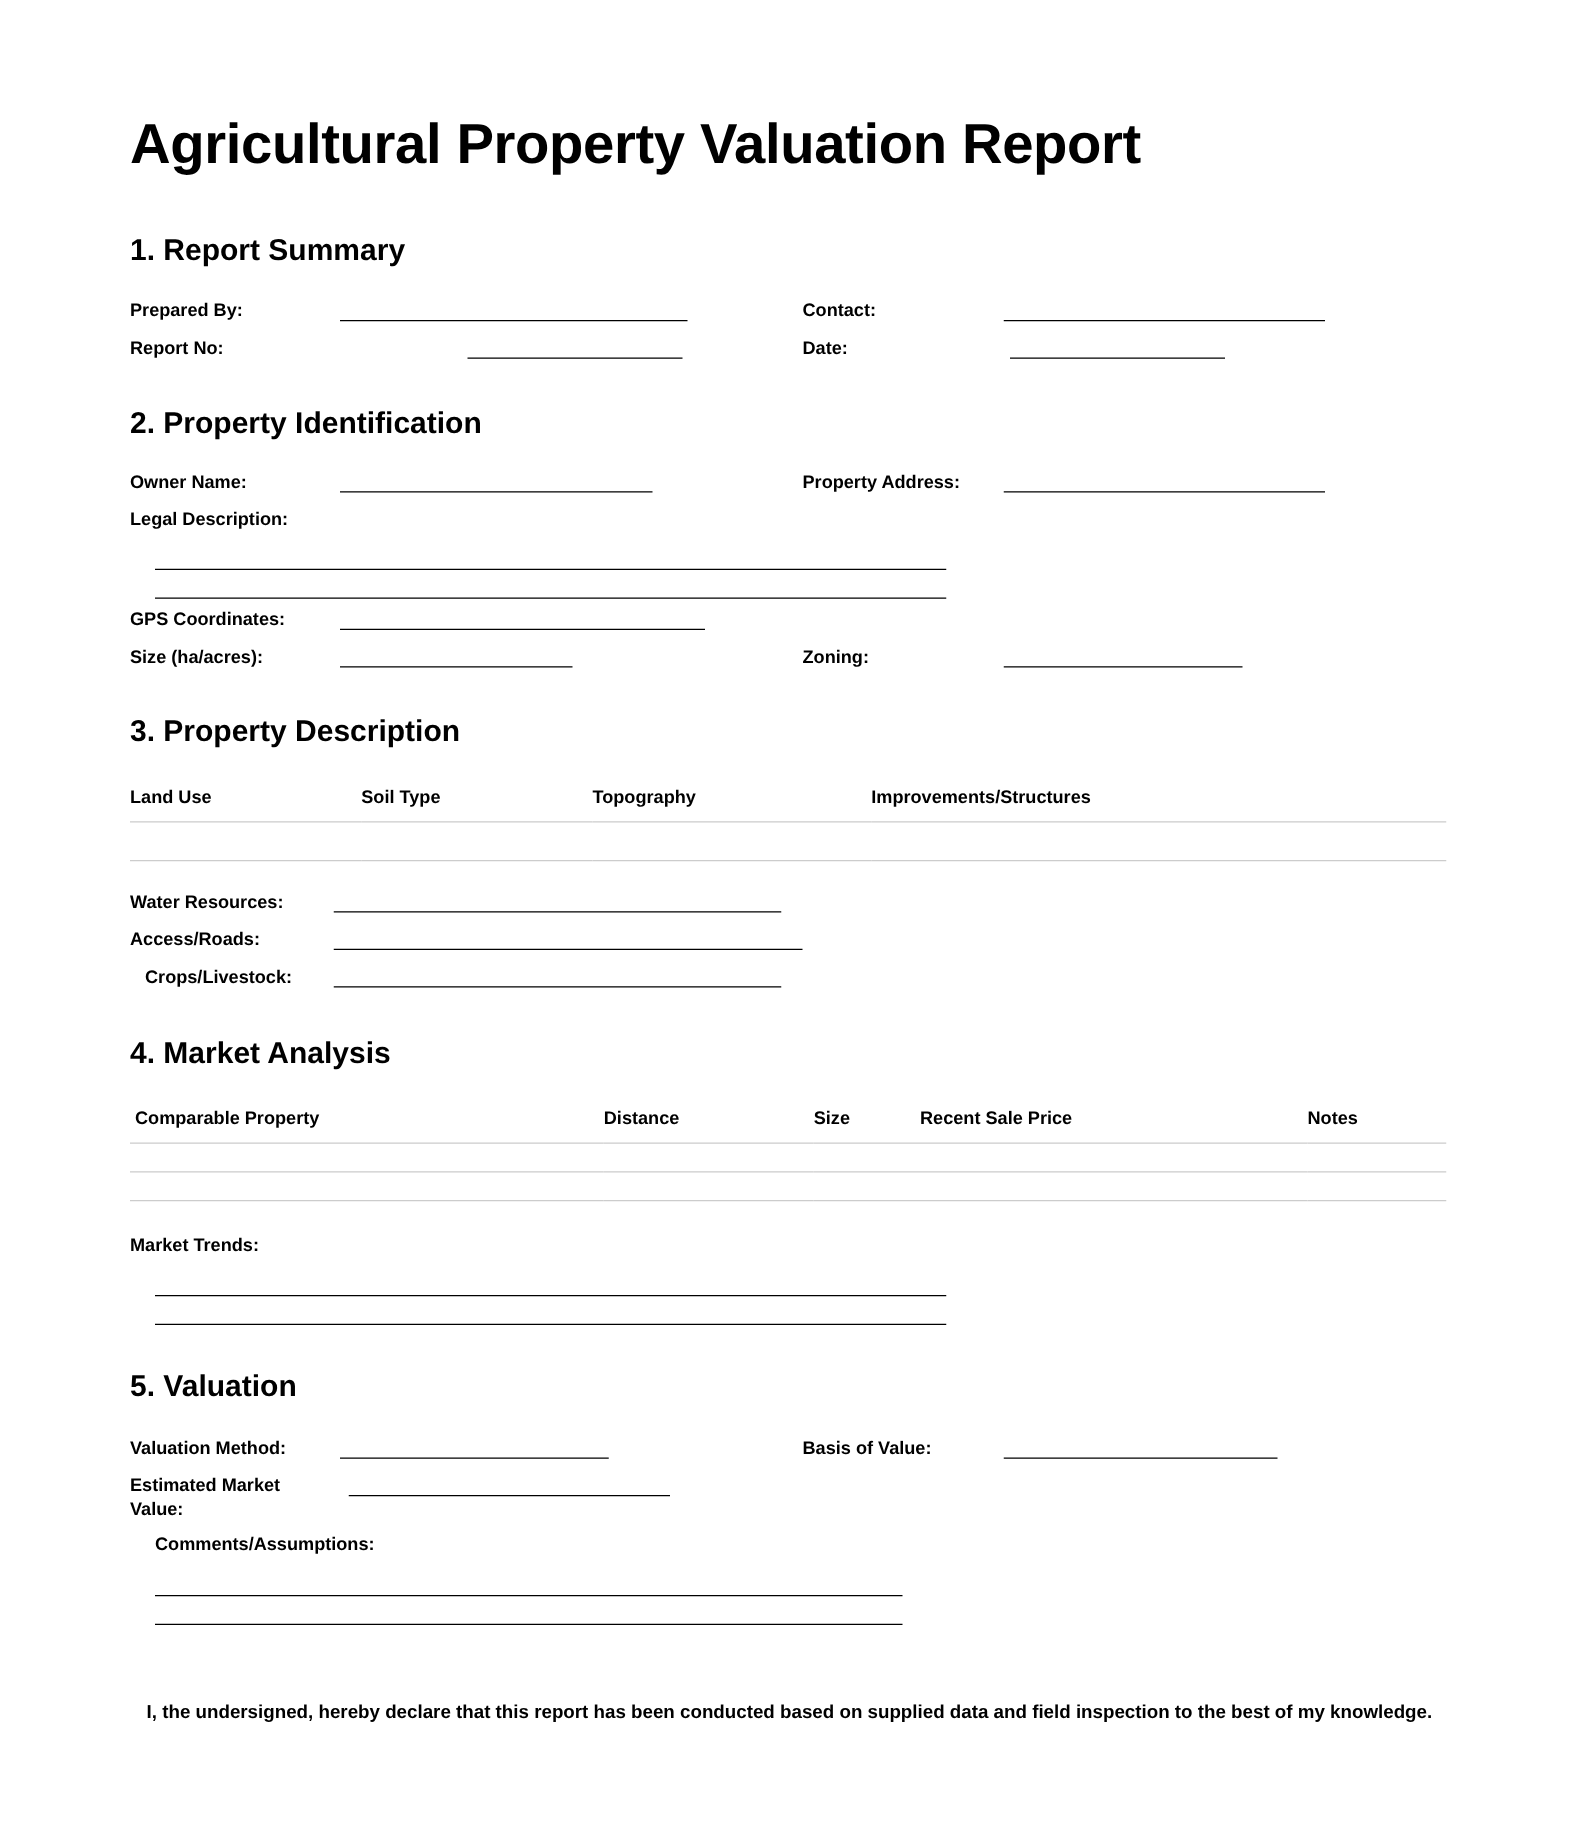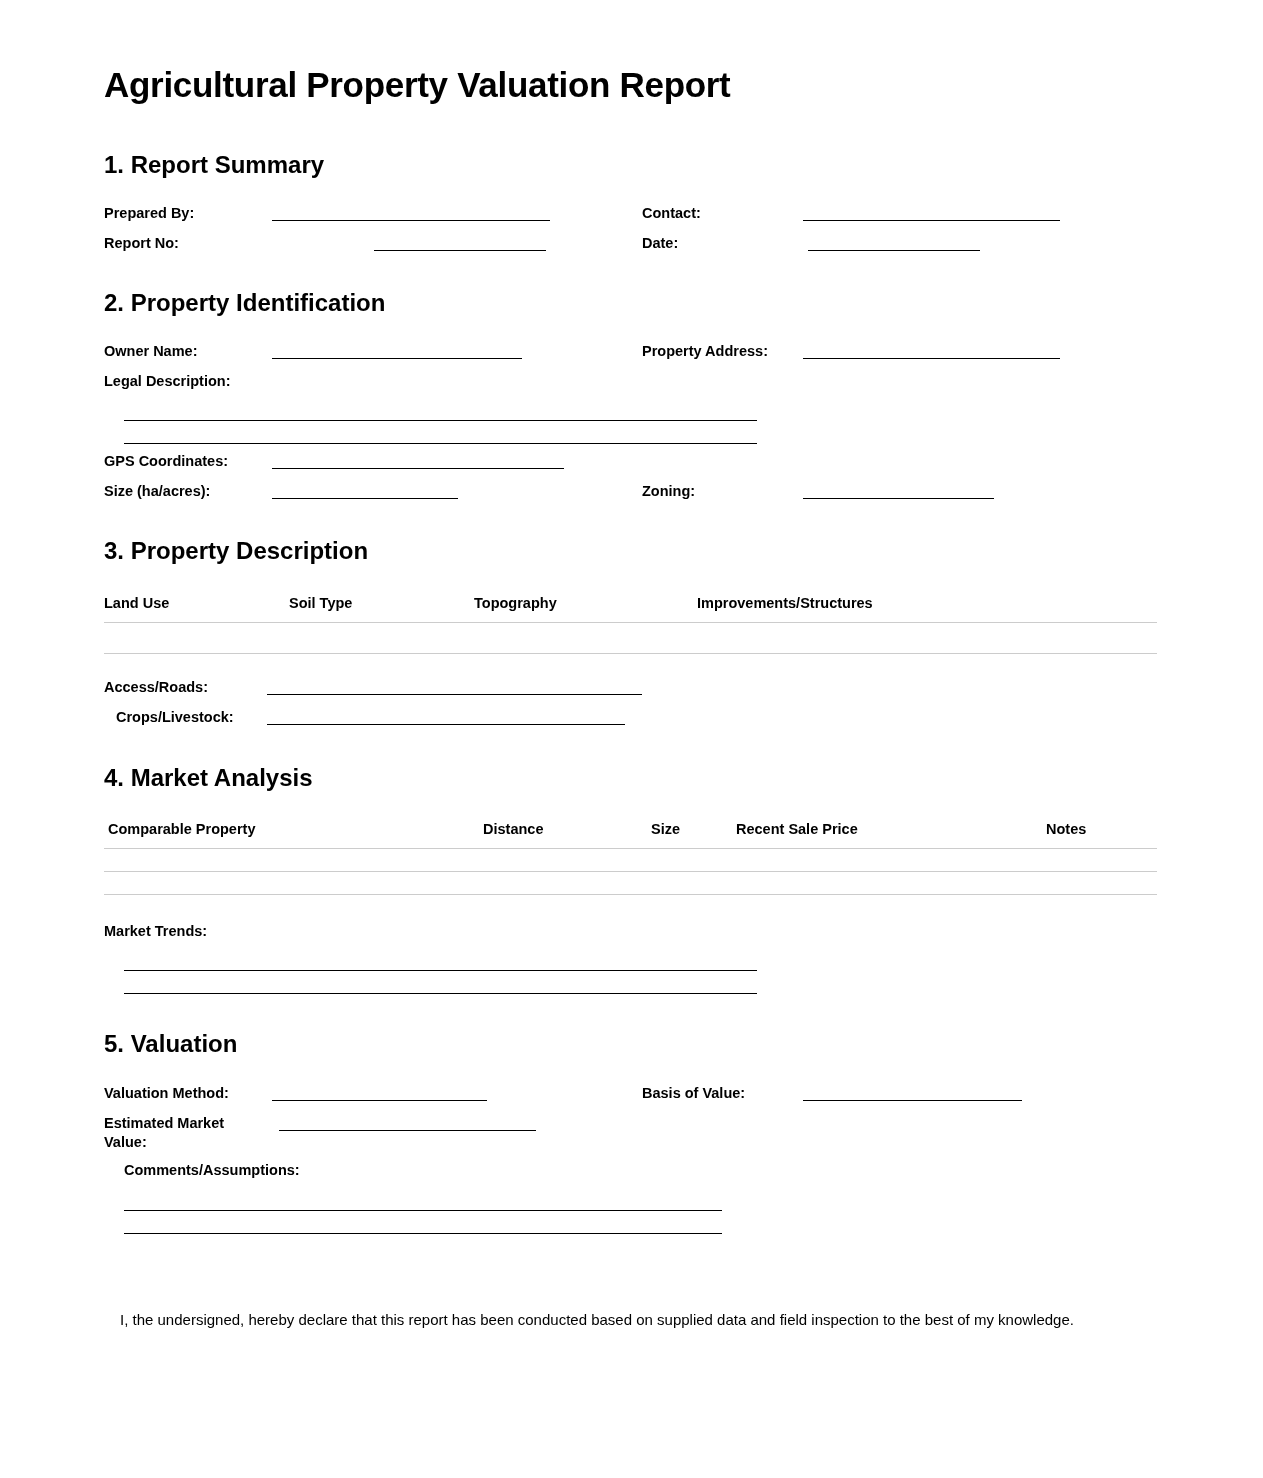--- a/index.html
+++ b/index.html
@@ -24,25 +24,25 @@
   }
   .content {
     position: absolute;
     left: 104px;
     top: 0;
     width: 1055px;
   }
 
   
   .doc-title {
-    font-size: 35px;
+    font-size: 45px;
     font-weight: bold;
     letter-spacing: -0.3px;
     margin: 0;
-    padding-top: 65px;
+    padding-top: 89px;
     line-height: 1.15;
   }
 
   
   .section-heading {
     font-size: 24px;
     font-weight: bold;
     margin: 0;
     line-height: 1.2;
   }
@@ -84,23 +84,24 @@
   .tbl td {
     height: 30px;
     border-bottom: 1.5px solid #cccccc;
     padding: 0;
     font-size: 14.5px;
   }
 
   
   .declaration-text {
     font-size: 15px;
-    font-weight: normal;
+    font-weight: bold;
     line-height: 1.35;
-    margin: 16px;
+    margin: 0;
+    text-align: center;
   }
 </style>
 </head>
 <body>
 
 <div class="page">
   <div class="content">
 
     <h1 class="doc-title">Agricultural Property Valuation Report</h1>
 
@@ -171,20 +172,24 @@
         <tr>
           <td></td>
           <td></td>
           <td></td>
           <td></td>
         </tr>
       </tbody>
     </table>
 
     <div style="height:23px"></div>
+    <div class="field-row">
+      <span class="fld" style="left:0px;">Water Resources:</span>
+      <span class="rule" style="left:163px; top:17px; width:358px;"></span>
+    </div>
     <div class="field-row">
       <span class="fld" style="left:0px;">Access/Roads:</span>
       <span class="rule" style="left:163px; top:17px; width:375px;"></span>
     </div>
     <div class="field-row">
       <span class="fld" style="left:12px;">Crops/Livestock:</span>
       <span class="rule" style="left:163px; top:17px; width:358px;"></span>
     </div>
 
     <div style="height:27px"></div>

